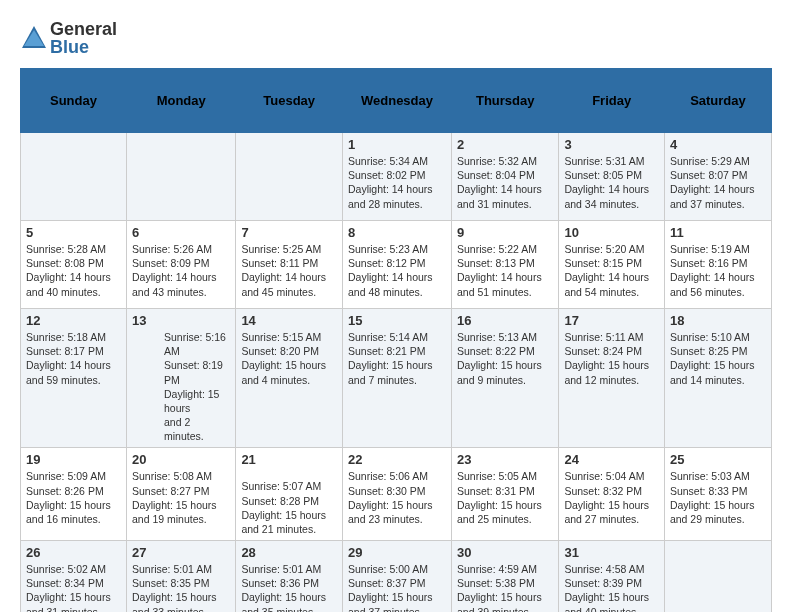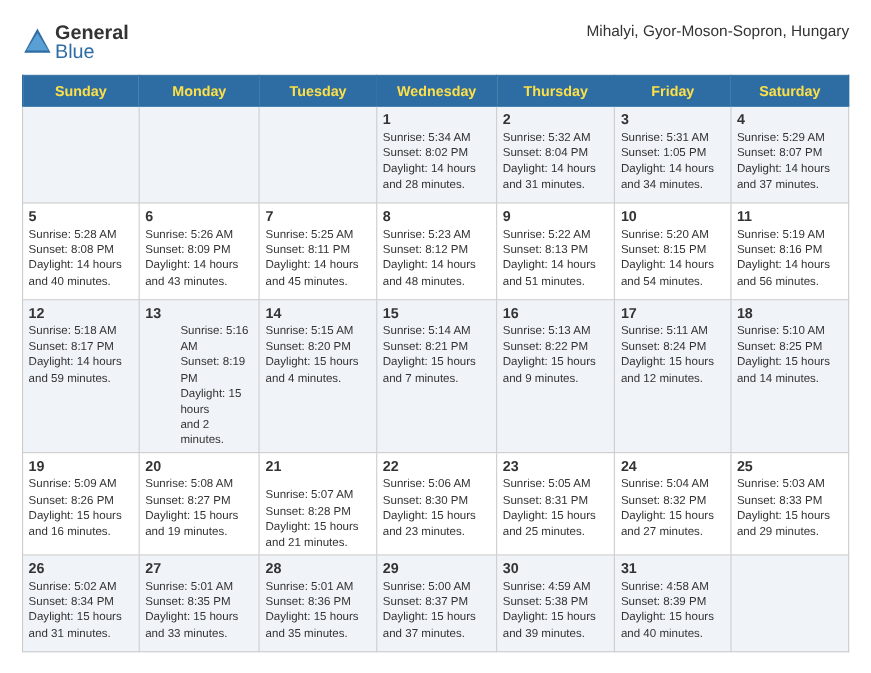--- a/index.html
+++ b/index.html
@@ -25,21 +25,21 @@
       flex-direction: column;
       line-height: 1;
     }
     .logo-general {
       font-size: 18px;
       font-weight: bold;
       color: #333;
     }
     .logo-blue {
       font-size: 18px;
-      font-weight: normal;
+      font-weight: bold;
       color: #2e6da4;
     }
     .logo-icon {
       width: 28px;
       height: 28px;
       margin-right: 2px;
     }
     .title-section {
       text-align: right;
     }
@@ -52,23 +52,23 @@
       font-size: 14px;
       color: #333;
     }
     table {
       width: 100%;
       border-collapse: collapse;
       font-size: 11px;
     }
     thead tr th {
       background-color: #2e6da4;
-      color: #fde047;
+      color: #000000;
       text-align: center;
-      padding: 6px 4px;
+      padding: 24px 4px;
       font-size: 13px;
       font-weight: bold;
       border: 1px solid #2e6da4;
     }
     tbody tr td {
       border: 1px solid #ccc;
       vertical-align: top;
       padding: 4px 5px;
       width: 113px;
       height: 88px;
@@ -103,21 +103,20 @@
     <svg class="logo-icon" viewBox="0 0 28 28" xmlns="http://www.w3.org/2000/svg">
       <polygon points="14,2 26,24 2,24" fill="#2e6da4"></polygon>
       <polygon points="14,6 24,22 4,22" fill="#5a9fd4"></polygon>
     </svg>
     <div class="logo-text">
       <span class="logo-general">General</span>
       <span class="logo-blue">Blue</span>
     </div>
   </div>
   <div class="title-section">
-    <div class="location">Mihalyi, Gyor-Moson-Sopron, Hungary</div>
   </div>
 </div>
 
 <table>
   <thead>
     <tr>
     <th>Sunday</th>
         <th>Monday</th>
         <th>Tuesday</th>
         <th>Wednesday</th>
@@ -141,21 +140,21 @@
         <td>
           <span class="day-num">2</span>
           <div class="day-info" style="white-space: pre-line;">Sunrise: 5:32 AM
 Sunset: 8:04 PM
 Daylight: 14 hours
 and 31 minutes.</div>
         </td>
         <td>
           <span class="day-num">3</span>
           <div class="day-info" style="white-space: pre-line;">Sunrise: 5:31 AM
-Sunset: 1:05 PM
+Sunset: 8:05 PM
 Daylight: 14 hours
 and 34 minutes.</div>
         </td>
         <td>
           <span class="day-num">4</span>
           <div class="day-info" style="white-space: pre-line;">Sunrise: 5:29 AM
 Sunset: 8:07 PM
 Daylight: 14 hours
 and 37 minutes.</div>
         </td>

